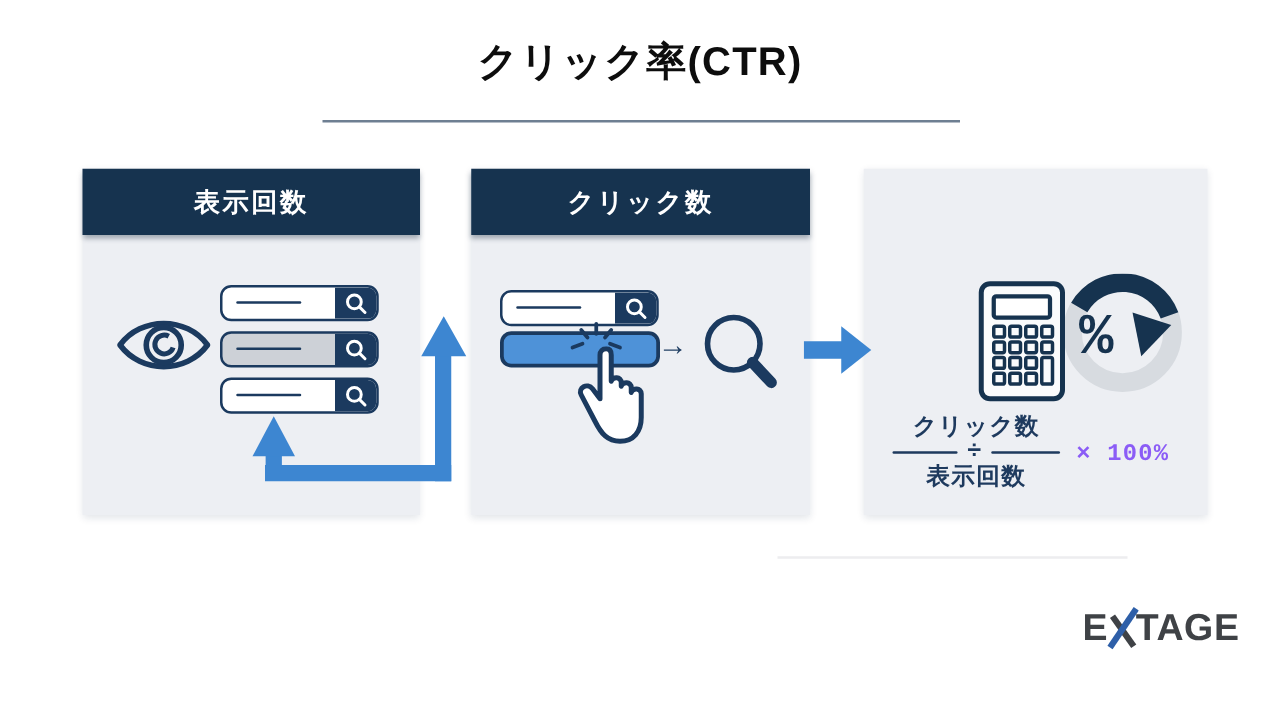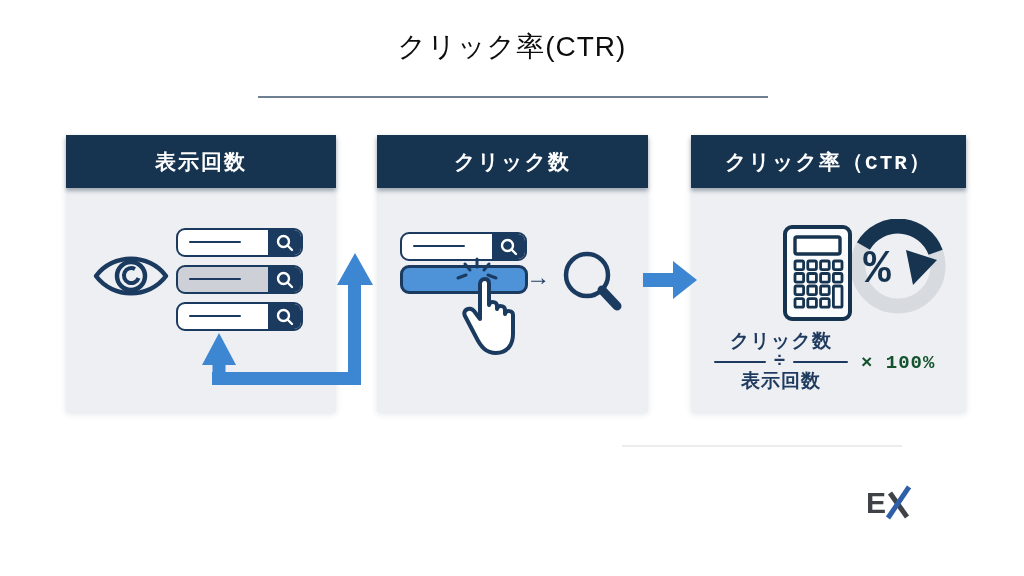--- a/index.html
+++ b/index.html
@@ -2,21 +2,21 @@
 <html><head>
 <meta charset="utf-8">
 <style>
   html,body{margin:0;padding:0;}
   body{
     width:1024px;height:576px;position:relative;background:#ffffff;
     font-family:"Liberation Sans","DejaVu Sans",sans-serif;overflow:hidden;
   }
   .title{
     position:absolute;top:28px;left:0;width:1024px;text-align:center;
-    font-size:28px;font-weight:normal;color:#0d0d0d;letter-spacing:1px;
+    font-size:32px;font-weight:bold;color:#0d0d0d;letter-spacing:1px;
   }
   .title-underline{
     position:absolute;top:96px;left:258px;width:510px;height:2px;
     background:#6e7f92;
   }
   .panel{
     position:absolute;top:135px;height:277px;background:#edeff3;
     box-shadow:0 2px 6px rgba(20,40,70,.12);
     font-family:Liberation Mono, monospace;
   }
@@ -54,21 +54,21 @@
     font-weight:bold;text-align:center;
   }
   .formula .num,.formula .den{font-size:19px;line-height:22px;letter-spacing:1px;}
   .formula .mid{
     display:flex;align-items:center;justify-content:center;gap:7px;height:18px;
   }
   .formula .fline{width:52px;height:2.5px;background:#1e3a5e;border-radius:2px;}
   .formula .op{font-size:20px;line-height:18px;}
   .multiplier{
     position:absolute;left:170px;top:217px;width:100px;font-size:19px;
-    font-weight:bold;color:#14532d;letter-spacing:1px;white-space:nowrap;
+    font-weight:bold;color:#8b5cf6;letter-spacing:1px;white-space:nowrap;
   }
   .faint-line{
     position:absolute;left:622px;top:445px;width:280px;height:2px;background:#ededef;
   }
   .logo{
     position:absolute;left:866px;top:484px;display:flex;align-items:flex-end;
     font-size:30px;font-weight:bold;color:#3f4246;letter-spacing:.5px;line-height:34px;
   }
   .logo svg{display:block;margin:0 -2px;}
 </style>
@@ -153,23 +153,20 @@
 
   <span class="arrow-glyph" style="left:154px;top:132px">→</span>
 
   <svg class="abs" style="left:184px;top:114px" width="64" height="66" viewBox="0 0 64 66">
     <circle cx="26" cy="26" r="21" fill="none" stroke="#1b3a5f" stroke-width="4.5"></circle>
     <line x1="41" y1="41" x2="56" y2="57" stroke="#1b3a5f" stroke-width="9" stroke-linecap="round"></line>
   </svg>
 </div>
 
 <div class="panel" id="panel3">
-  <div class="panel-header">
-    <span>クリック率（CTR）</span>
-  </div>
 
   <svg class="abs" style="left:88px;top:84px" width="176" height="110" viewBox="0 0 176 110">
     <circle cx="119" cy="47" r="40" fill="none" stroke="#d7dbe0" stroke-width="15"></circle>
     <path d="M 84.4 27 A 40 40 0 0 1 156.6 33.3" fill="none" stroke="#16334f" stroke-width="15"></path>
     <polygon points="127,31 158,41 134,66" fill="#16334f"></polygon>
     <text x="98" y="63" text-anchor="middle" font-size="46" font-weight="bold" fill="#16334f">%</text>
     <g>
       <rect x="6" y="8" width="65" height="92" rx="7" fill="#fafbfc" stroke="#16334f" stroke-width="4"></rect>
       <rect x="16" y="18" width="45" height="17" rx="2" fill="#ffffff" stroke="#16334f" stroke-width="3.4"></rect>
       <g fill="none" stroke="#16334f" stroke-width="2.8">
@@ -222,13 +219,14 @@
 </svg>
 
 <div class="faint-line"></div>
 
 <div class="logo">
   <span>E</span>
   <svg width="26" height="36" viewBox="0 0 26 36">
     <line x1="5" y1="9" x2="22" y2="33" stroke="#3f4246" stroke-width="5"></line>
     <line x1="3" y1="34" x2="24" y2="3" stroke="#2e5fa8" stroke-width="5"></line>
   </svg>
+  <span>TAGE</span>
 </div>
 
 </body></html>

